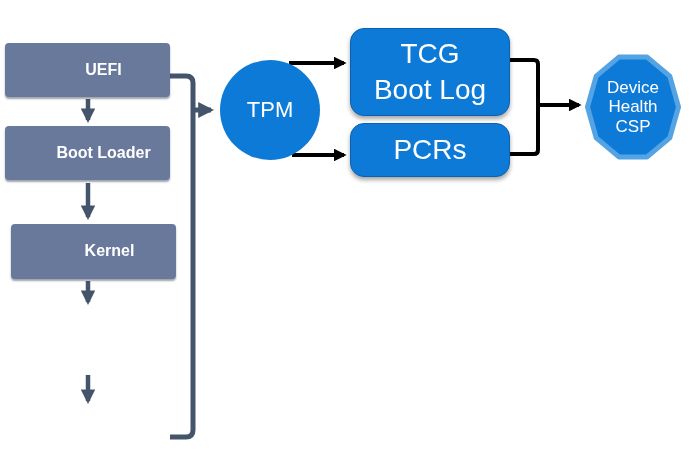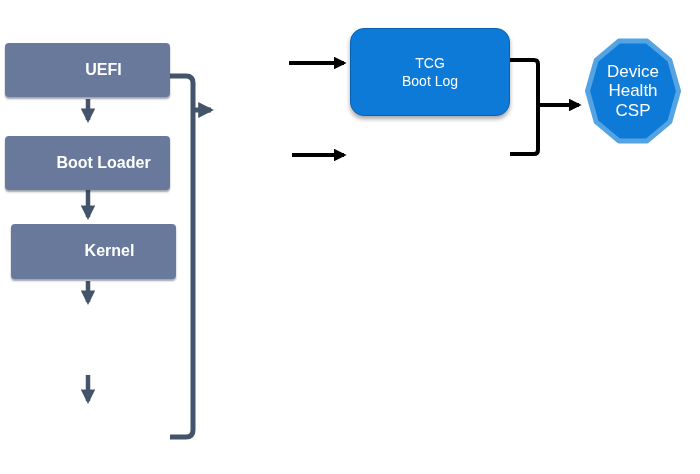--- a/index.html
+++ b/index.html
@@ -14,21 +14,21 @@
   }
   .slate {
     background:var(--slate); border-radius:4px; font-weight:bold; font-size:16px;
     line-height:1.3; box-shadow:0 2px 2px rgba(40,50,70,0.45);padding-left:32px;
   }
   .tpm-circle {
     background:var(--blue); border-radius:50%; font-size:22px;
   }
   .blue-box {
     background:var(--blue); border:1px solid var(--blue-edge); border-radius:14px;
-    font-size:14px; line-height:1.3; box-shadow:0 3px 4px rgba(0,0,0,0.35);
+    font-size:28px; line-height:1.3; box-shadow:0 3px 4px rgba(0,0,0,0.35);
   }
   .decagon-wrap { background:transparent; }
   .decagon-wrap svg { position:absolute; left:0; top:0; }
   .decagon-label {
     position:relative; z-index:1; font-size:17px; line-height:1.12; white-space:pre-line;
   }
   path.dark { stroke:var(--slate-dark); stroke-width:5; fill:none; }
   path.darkthin { stroke:var(--slate-dark); stroke-width:4.5; fill:none; }
   path.black { stroke:var(--black); stroke-width:4; fill:none; }
 </style>
@@ -57,32 +57,34 @@
 
     <path class="black" d="M289,63 H344" marker-end="url(#arr-black)"></path>
     <path class="black" d="M292,155 H344" marker-end="url(#arr-black)"></path>
 
     <path class="black" d="M510,154 H534 Q538,154 538,150 V105"></path>
     <path class="black" d="M510,60 H534 Q538,60 538,64 V105 H579" marker-end="url(#arr-black)"></path>
   </svg>
 
   <div class="node slate" style="left:5px; top:43px; width:165px; height:54px;">UEFI</div>
 
-  <div class="node slate" style="left:5px; top:126px; width:165px; height:54px;margin-top:10px;">Boot Loader</div>
+  <div class="node slate" style="left:5px; top:126px; width:165px; height:54px;">Boot Loader</div>
 
   <div class="node slate" style="left:5px; top:224px; width:165px; height:55px;margin-left:6px;">Kernel</div>
 
 
 
+  <div class="node tpm-circle" style="left:220px; top:60px; width:100px; height:100px;">TPM</div>
 
   <div class="node blue-box" style="left:350px; top:28px; width:160px; height:88px;">TCG
 Boot Log</div>
 
+  <div class="node blue-box" style="left:350px; top:123px; width:160px; height:54px;">PCRs</div>
 
-  <div class="node decagon-wrap" style="left:585px; top:36px; width:96px; height:110px;">
+  <div class="node decagon-wrap" style="left:585px; top:52px; width:96px; height:110px;">
     <svg width="96" height="110" viewBox="0 0 96 110">
       <polygon points="33.9,5.1 62.1,5.1 84.8,24.1 93.5,55 84.8,85.9 62.1,104.9 33.9,104.9 11.2,85.9 2.5,55 11.2,24.1" fill="#0E7AD8" stroke="#54A3E3" stroke-width="5" stroke-linejoin="round"></polygon>
     </svg>
     <div class="decagon-label">Device
 Health
 CSP</div>
   </div>
 
 </div>
 

